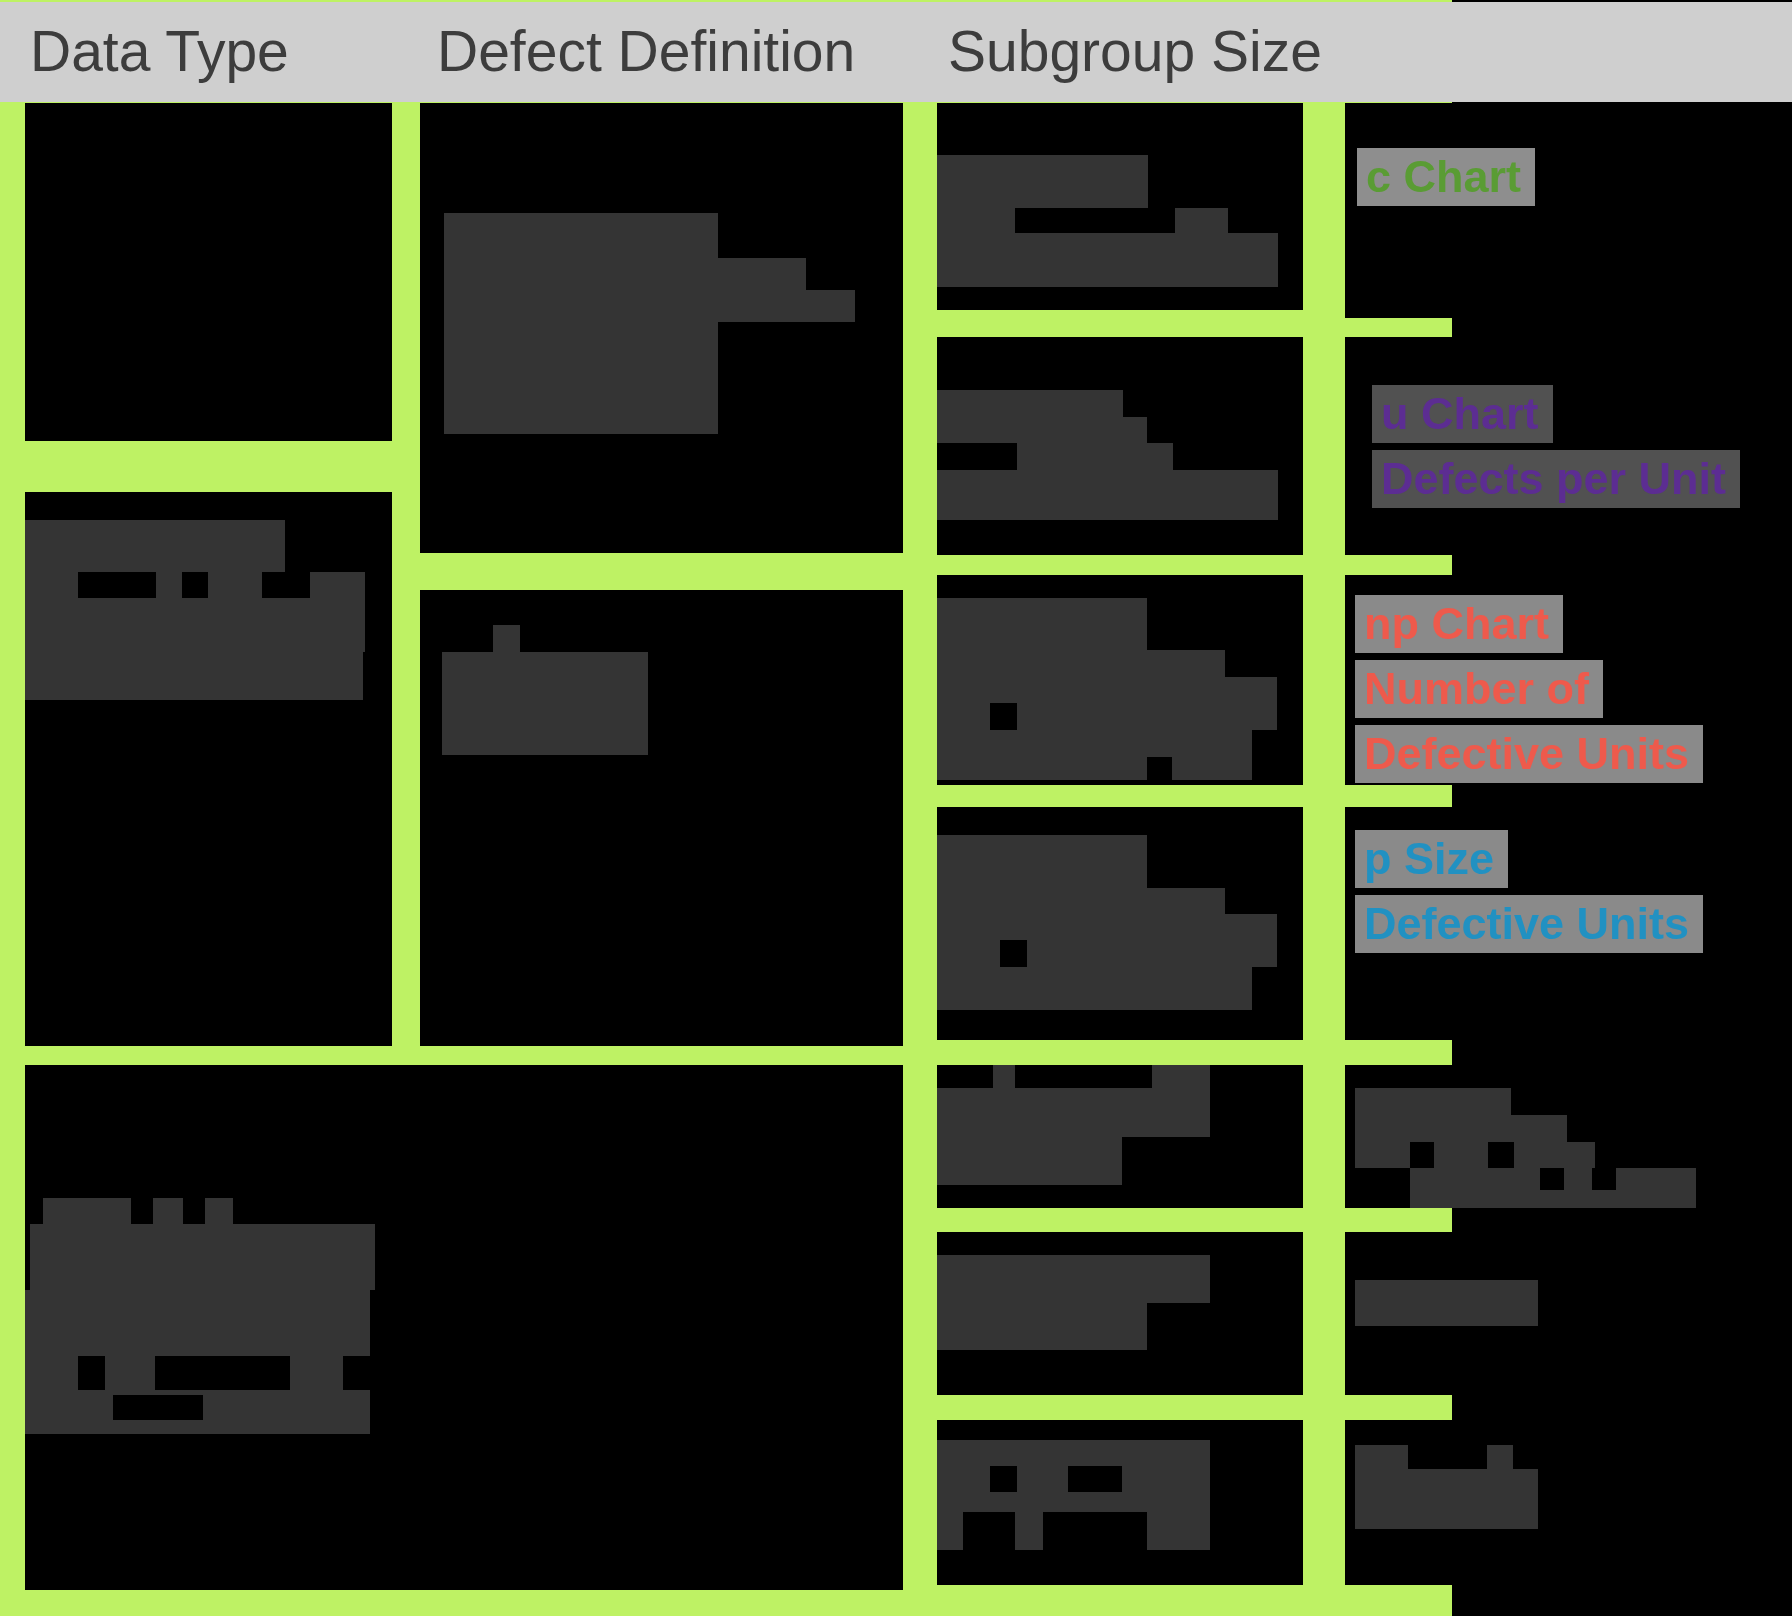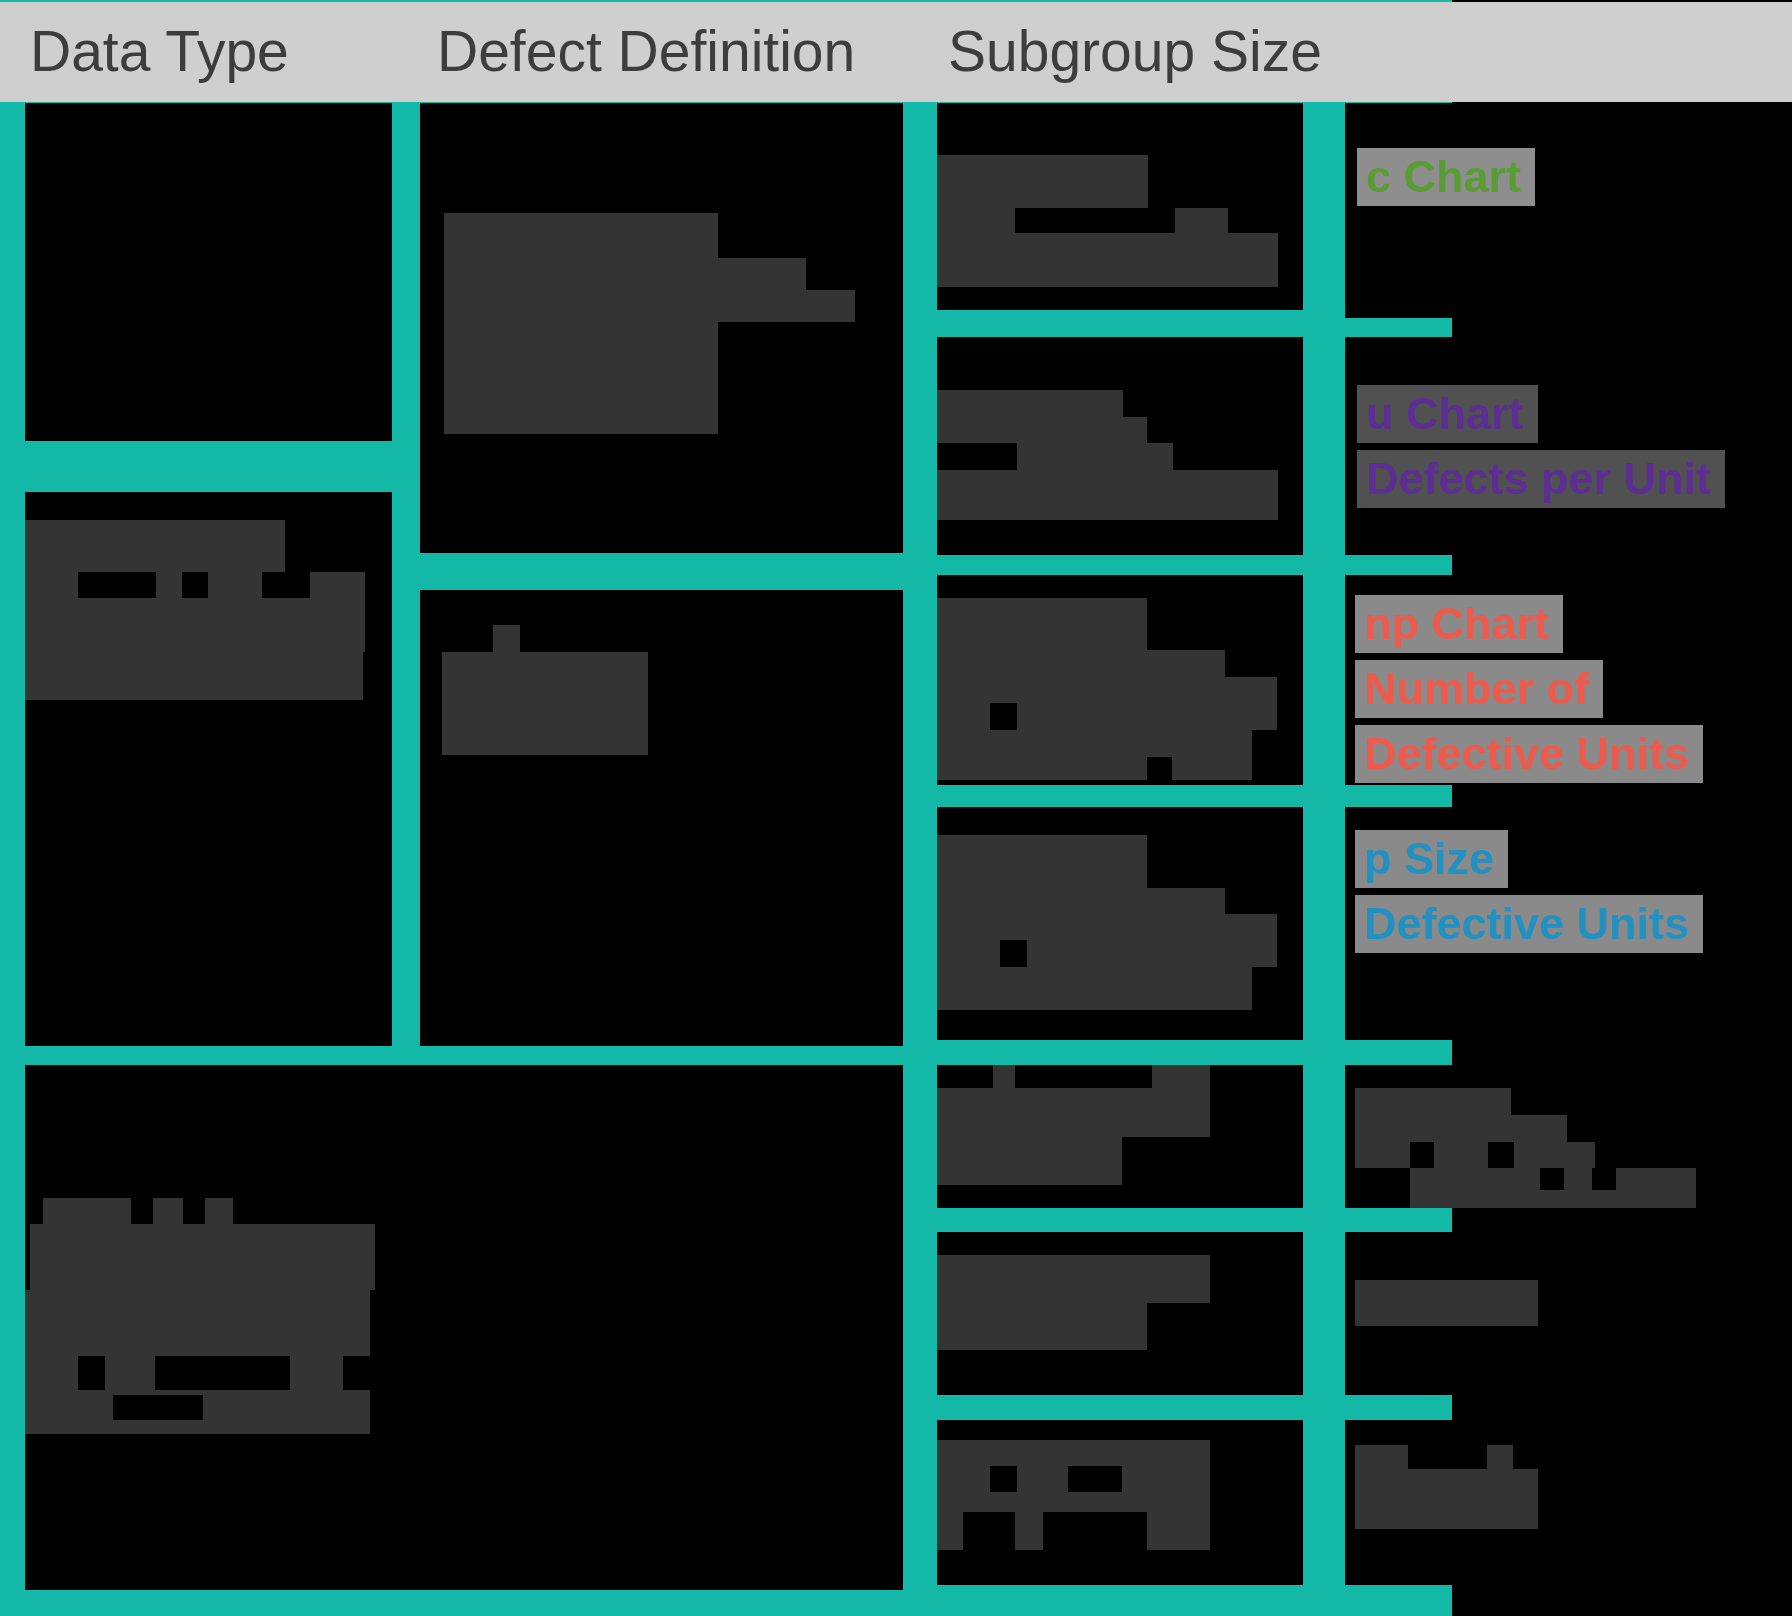--- a/index.html
+++ b/index.html
@@ -2,21 +2,21 @@
 <html><head>
 <meta charset="utf-8">
 <style>
   html,body{margin:0;padding:0;}
   body{
     width:1792px;height:1616px;
     background:#000;
     font-family:"Liberation Sans", sans-serif;
     position:relative;overflow:hidden;
   }
-  .stage{position:absolute;left:0;top:0;width:1452px;height:1616px;background:#14b8a6;}
+  .stage{position:absolute;left:0;top:0;width:1452px;height:1616px;background:#bef264;}
   .header-band{position:absolute;left:0;top:2px;width:1792px;height:100px;background:#cfcfcf;}
   .header-label{position:absolute;top:16px;font-size:57px;color:#3d3d3d;font-weight:normal;white-space:nowrap;}
   .cell{position:absolute;background:#000;}
   .blob{position:absolute;background:#343434;}
   .notch{position:absolute;background:#000;}
   .chart-label{position:absolute;font-size:45px;font-weight:bold;line-height:50px;white-space:nowrap;}
   .chart-label span{display:table;padding:4px 14px 4px 9px;margin-bottom:7px;}
 </style>
 </head>
 <body>
@@ -42,21 +42,21 @@
   <div class="cell" style="left:937px;top:1065px;width:366px;height:143px;"></div>
   <div class="cell" style="left:937px;top:1232px;width:366px;height:163px;"></div>
   <div class="cell" style="left:937px;top:1420px;width:366px;height:165px;"></div>
 
   <div class="cell" style="left:1345px;top:103px;width:428px;height:215px;">
     <div class="chart-label" style="left:12px;top:45px;">
       <span style="color:#5a9c34;background-color:#8e8e8e">c Chart</span>
     </div>
   </div>
   <div class="cell" style="left:1345px;top:337px;width:428px;height:218px;">
-    <div class="chart-label" style="left:12px;top:48px;">
+    <div class="chart-label" style="left:27px;top:48px;">
       <span style="color:#5c2d92;background-color:#515151">u Chart</span>
       <span style="color:#5c2d92;background-color:#515151">Defects per Unit</span>
     </div>
   </div>
   <div class="cell" style="left:1345px;top:575px;width:428px;height:210px;text-decoration:underline;">
     <div class="chart-label" style="left:10px;top:20px;">
       <span style="color:#ee5a4c;background-color:#8a8a8a">np Chart</span>
       <span style="color:#ee5a4c;background-color:#8a8a8a">Number of</span>
       <span style="color:#ee5a4c;background-color:#8a8a8a">Defective Units</span>
     </div>

